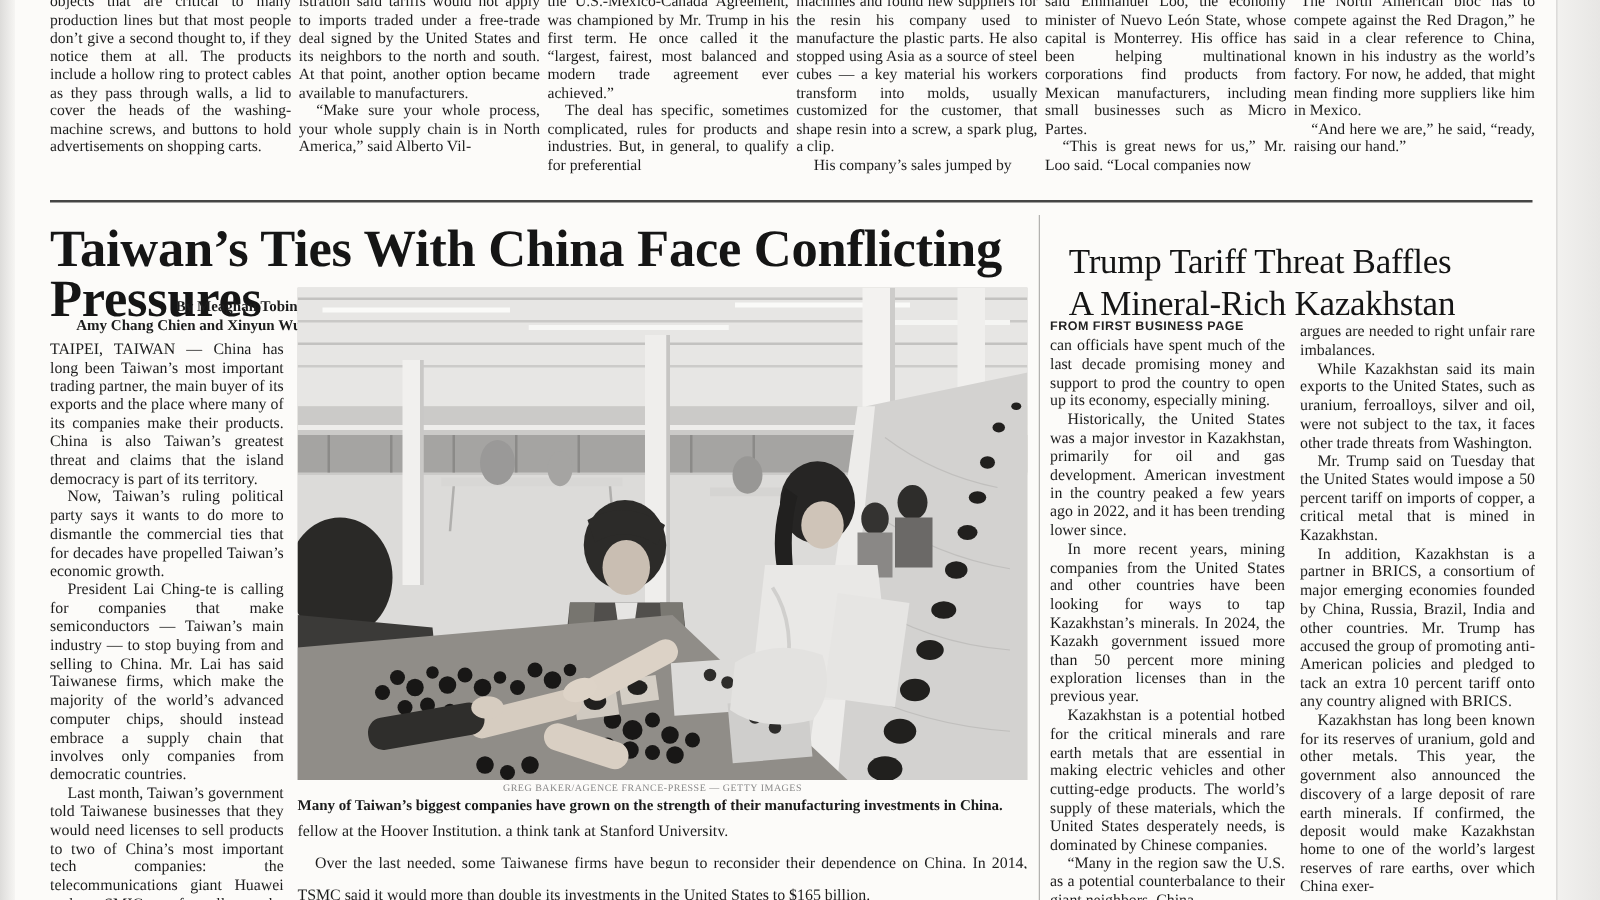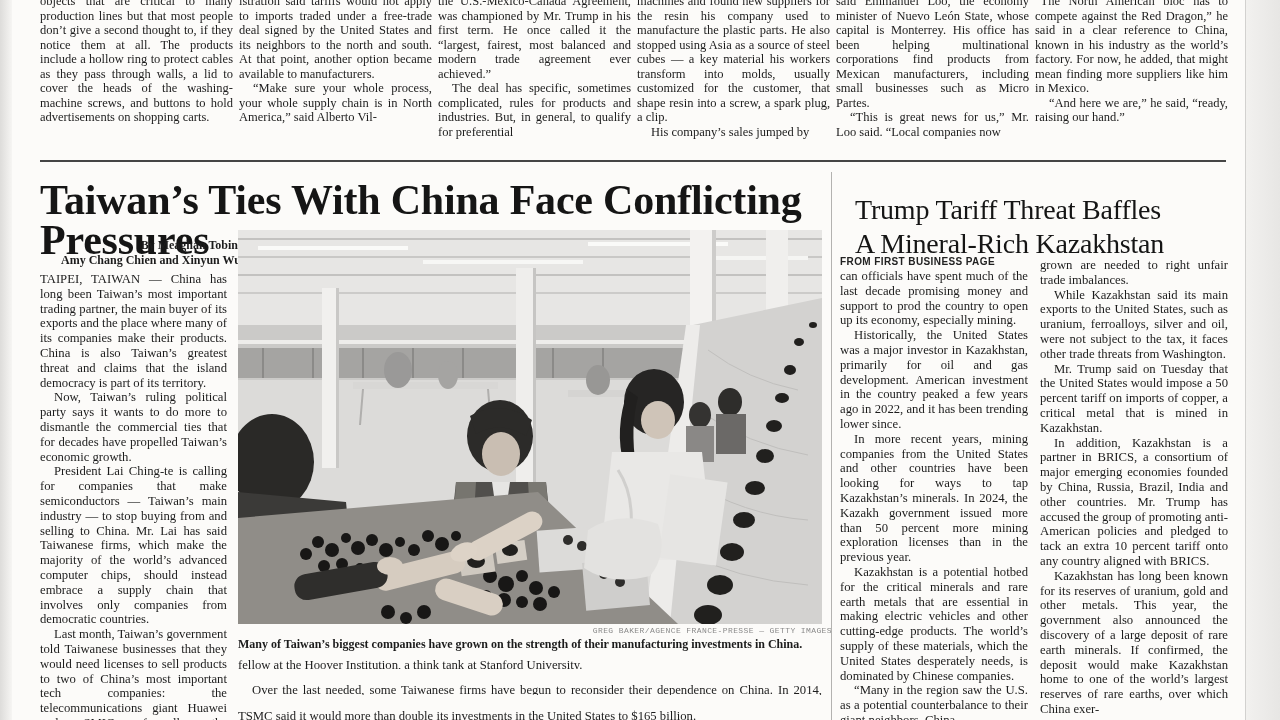--- a/index.html
+++ b/index.html
@@ -32,22 +32,22 @@
   
   .t-headline{position:absolute;left:40px;top:180px;width:790px;
     font-size:42px;line-height:40px;font-weight:700;letter-spacing:-0.2px;color:#151515;}
   .t-byline{position:absolute;left:54px;top:238px;width:187px;text-align:right;
     font-size:12px;font-weight:bold;line-height:15px;}
   .t-col1{position:absolute;left:40px;top:272px;width:187px;height:448px;overflow:hidden;}
 
   .photo-wrap{position:absolute;left:238px;top:230px;width:584px;height:394px;
     overflow:hidden;background:#d8d7d5;}
   .photo-wrap svg{display:block;width:584px;height:394px;}
-  .photo-credit{position:absolute;left:248px;top:626px;width:584px;text-align:right;
-    font-family:Liberation Mono, monospace;
+  .photo-credit{position:absolute;left:230px;top:626px;width:584px;text-align:center;
+    font-family:Liberation Serif, serif;
     font-size:8px;letter-spacing:.4px;color:#8a8a8a;}
   .photo-caption{position:absolute;left:238px;top:636px;width:584px;
     font-size:12px;font-weight:bold;line-height:16px;}
   .below-cols{position:absolute;left:238px;top:658px;width:584px;height:62px;
     display:flex;gap:14px;overflow:hidden;flex-direction:column;}
   .below-col{flex:1 1 0;overflow:hidden;}
 
   
   .k-headline{position:absolute;left:840px;top:178px;width:392px;
     font-size:28px;line-height:34px;font-weight:400;letter-spacing:-0.2px;color:#151515;}
@@ -289,21 +289,21 @@
     <div class="paras flush-first">
         <p>can officials have spent much of the last decade promising money and support to prod the country to open up its economy, especially mining.</p>
         <p>Historically, the United States was a major investor in Kazakhstan, primarily for oil and gas development. American investment in the country peaked a few years ago in 2022, and it has been trending lower since.</p>
         <p>In more recent years, mining companies from the United States and other countries have been looking for ways to tap Kazakhstan’s minerals. In 2024, the Kazakh government issued more than 50 percent more mining exploration licenses than in the previous year.</p>
         <p>Kazakhstan is a potential hotbed for the critical minerals and rare earth metals that are essential in making electric vehicles and other cutting-edge products. The world’s supply of these materials, which the United States desperately needs, is dominated by Chinese companies.</p>
         <p>“Many in the region saw the U.S. as a potential counterbalance to their giant neighbors, China</p>
       </div>
   </div>
 
   <div class="k-col2 paras flush-first">
-      <p>grown are needed to right unfair trade imbalances.</p>
+      <p>argues are needed to right unfair rare imbalances.</p>
       <p>While Kazakhstan said its main exports to the United States, such as uranium, ferroalloys, silver and oil, were not subject to the tax, it faces other trade threats from Washington.</p>
       <p>Mr. Trump said on Tuesday that the United States would impose a 50 percent tariff on imports of copper, a critical metal that is mined in Kazakhstan.</p>
       <p>In addition, Kazakhstan is a partner in BRICS, a consortium of major emerging economies founded by China, Russia, Brazil, India and other countries. Mr. Trump has accused the group of promoting anti-American policies and pledged to tack an extra 10 percent tariff onto any country aligned with BRICS.</p>
       <p>Kazakhstan has long been known for its reserves of uranium, gold and other metals. This year, the government also announced the discovery of a large deposit of rare earth minerals. If confirmed, the deposit would make Kazakhstan home to one of the world’s largest reserves of rare earths, over which China exer-</p>
     </div>
 
   <div class="edge-left"></div>
   <div class="edge-right"></div>
 </div>
 

